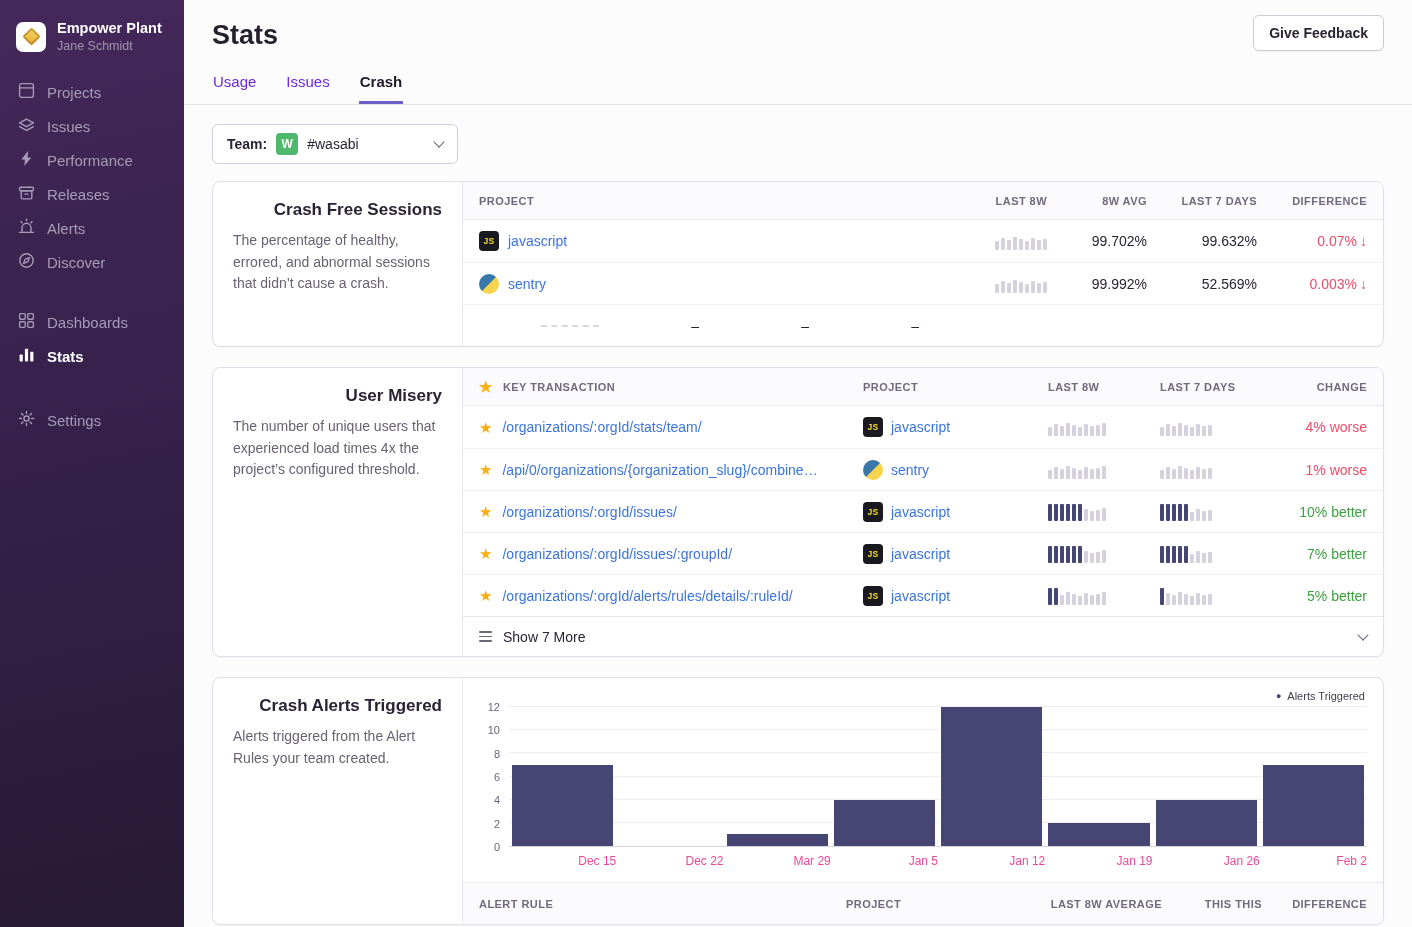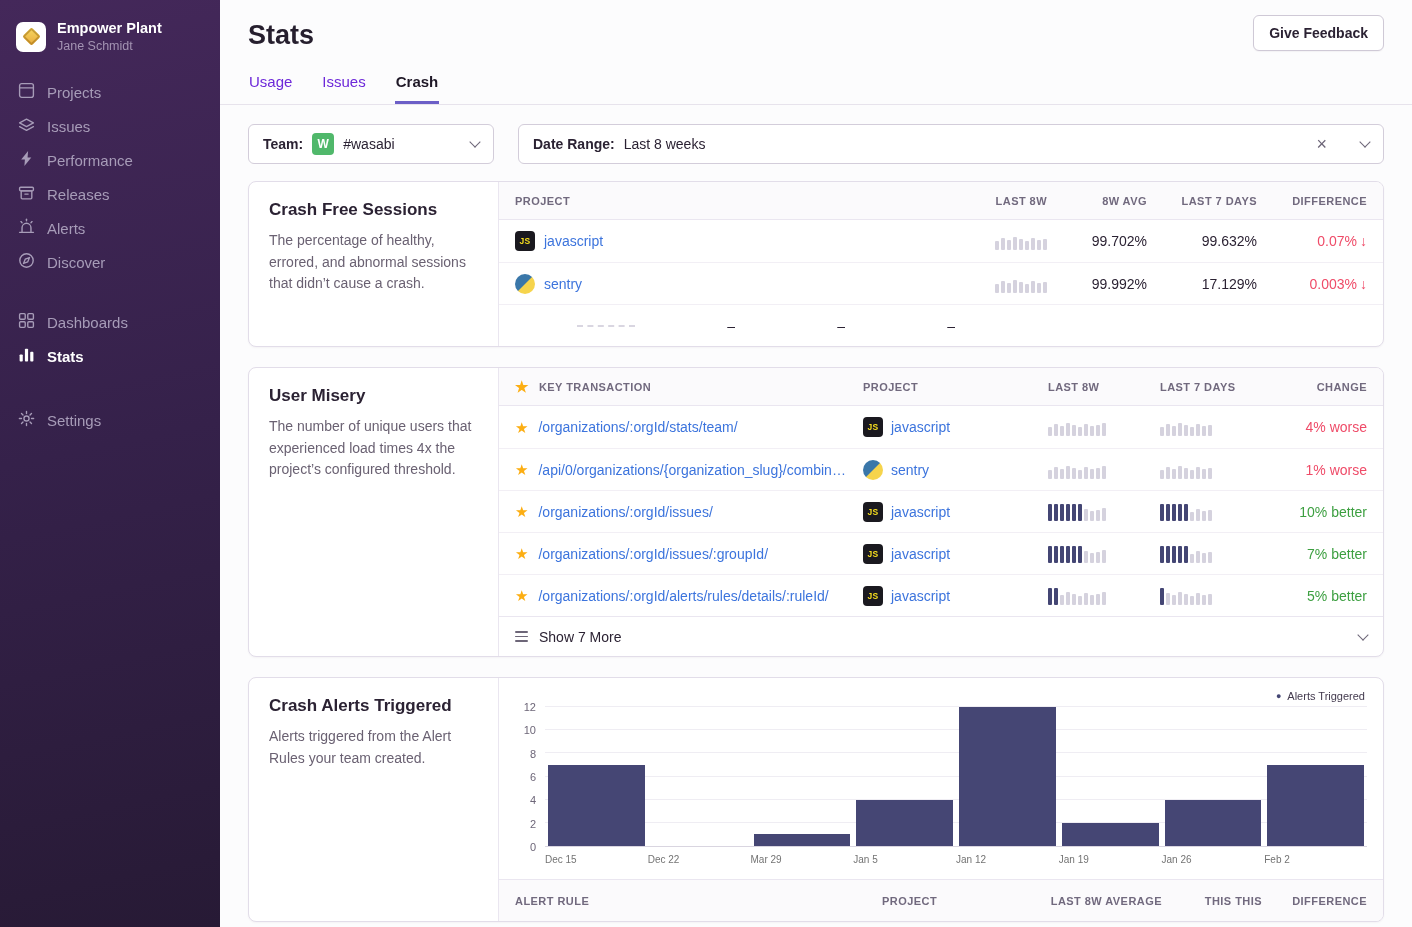--- a/index.html
+++ b/index.html
@@ -6,21 +6,21 @@
   html,body { margin:0; padding:0; }
   body {
     width:1412px; height:927px; overflow:hidden;
     font-family:"Liberation Sans", sans-serif;
     background:#fbfbfc; color:#2b2233;
   }
   .app { display:flex; width:100%; height:100%; }
 
   
   .sidebar {
-    width:220px; flex:none; height:100%;
+    width:184px; flex:none; height:100%;
     background:linear-gradient(168deg,#44285a 0%,#35214a 48%,#271a35 100%);
     color:#a89cb8; padding-top:16px; display:flex; flex-direction:column;
   }
   .org { display:flex; align-items:center; gap:11px; padding:4px 16px 22px; cursor:pointer; }
   .logo { width:30px; height:30px; background:#fff; border-radius:7px; display:grid; place-items:center; flex:none; }
   .diamond { width:13px; height:13px; transform:rotate(45deg); border-radius:2px;
     background:linear-gradient(135deg,#f7d964,#e8a93a); box-shadow:inset 0 0 0 2px rgba(146,100,12,.45); }
   .org-name { color:#fff; font-weight:700; font-size:14.5px; line-height:1.2; }
   .user-name { color:#a393b2; font-size:12.5px; margin-top:2px; }
   .nav { display:flex; flex-direction:column; }
@@ -37,40 +37,40 @@
   .feedback-btn { position:absolute; top:15px; right:28px; background:#fff; border:1px solid #cfc9d6;
     border-radius:6px; padding:9px 15px; font-size:14px; font-weight:700; color:#2b2233; cursor:pointer;
     font-family:inherit; box-shadow:0 1px 1px rgba(43,34,51,.04); }
   .tabs { display:flex; gap:28px; }
   .tab { padding:2px 1px 11px; font-size:15px; color:#6d28d9; cursor:pointer; border-bottom:3px solid transparent; }
   .tab.active { color:#1f1827; font-weight:600; border-bottom-color:#6c5fc7; }
 
   .content { flex:1; padding:19px 28px; overflow:hidden; }
 
   
-  .filters { display:flex; gap:24px; margin-bottom:17px; }
+  .filters { display:flex; gap:12px; margin-bottom:17px; }
   .select { background:#fff; border:1px solid #d3cdda; border-radius:6px; height:40px;
     display:flex; align-items:center; padding:0 14px; gap:9px; cursor:pointer; }
   .team-select { width:246px; flex:none; }
   .date-select { flex:1; }
   .select-label { font-weight:700; font-size:14px; color:#2b2233; white-space:nowrap; }
   .select-value { font-size:14px; color:#2b2233; white-space:nowrap; }
   .badge-team { width:22px; height:22px; border-radius:4px; background:#50b86b; color:#fff;
     font-size:12px; font-weight:700; display:grid; place-items:center; flex:none; }
   .chev { width:8px; height:8px; border-right:1.7px solid #6d6678; border-bottom:1.7px solid #6d6678;
     transform:rotate(45deg); margin-top:-4px; flex:none; }
   .push { margin-left:auto; }
   .close-x { color:#6d6678; font-size:18px; line-height:1; padding:0 2px; }
   .gap14 { width:14px; flex:none; }
 
   
   .panel { display:flex; background:#fff; border:1px solid #e2dde9; border-radius:8px;
     margin-bottom:20px; overflow:hidden; box-shadow:0 1px 2px rgba(43,34,51,.04); }
   .panel-desc { width:250px; flex:none; border-right:1px solid #eae6f0; padding:18px 20px; }
-  .panel-desc h2 { margin:0 0 10px; font-size:17px; font-weight:600; color:#2b2233; }
+  .panel-desc h2 { margin:0 0 10px; font-size:17px; font-weight:600; color:#2b2233;text-align:right; }
   .panel-desc p { margin:0; font-size:14px; line-height:1.55; color:#6a6172; }
   .panel-body { flex:1; min-width:0; display:flex; flex-direction:column; }
 
   .thead { display:flex; align-items:center; height:38px; padding:0 16px; background:#fbfafc;
     border-bottom:1px solid #eae6f0; font-size:11px; font-weight:700; letter-spacing:.45px; color:#71697e; }
   .trow { display:flex; align-items:center; height:42px; padding:0 16px; font-size:14px; }
   .trow + .trow { border-top:1px solid #f2eff5; }
 
   
   .c-project { flex:1; min-width:0; display:flex; align-items:center; gap:9px; }
@@ -112,21 +112,21 @@
   .legend-dot { color:#444674; font-size:9px; line-height:1; }
   .chart { display:flex; margin-top:5px; }
   .yaxis { width:30px; flex:none; position:relative; height:140px; font-size:11px; color:#6d6678; }
   .ytick { position:absolute; right:9px; }
   .plot { flex:1; position:relative; height:140px; border-bottom:1px solid #d9d5e0; }
   .gridline { position:absolute; left:0; right:0; height:1px; background:#efedf3; }
   .bars { position:absolute; left:0; right:0; top:0; bottom:0; display:flex; align-items:flex-end; }
   .bar-slot { flex:1; height:100%; display:flex; align-items:flex-end; padding:0 3px; }
   .bar { width:100%; background:#454674; }
   .xaxis { display:flex; margin-left:30px; margin-top:7px; }
-  .xtick { flex:1; text-align:left; font-size:10px; color:#737373; }
+  .xtick { flex:1; text-align:right; font-size:12px; color:#ec4899; }
 
   .bottom-thead { display:flex; align-items:center; height:42px; padding:0 16px; margin-top:14px;
     border-top:1px solid #eae6f0; background:#fbfafc; font-size:11px; font-weight:700;
     letter-spacing:.45px; color:#71697e; }
   .b-rule { width:367px; flex:none; } .b-proj { flex:1; }
   .b-avg { width:130px; flex:none; text-align:right; }
   .b-week { width:100px; flex:none; text-align:right; }
   .b-diff { width:105px; flex:none; text-align:right; }
 </style>
 </head>
@@ -242,27 +242,20 @@
 
     <div class="content">
 
       <div class="filters">
         <div class="select team-select">
           <span class="select-label">Team:</span>
           <span class="badge-team">W</span>
           <span class="select-value">#wasabi</span>
           <span class="chev push"></span>
         </div>
-        <div class="select date-select">
-          <span class="select-label">Date Range:</span>
-          <span class="select-value">Last 8 weeks</span>
-          <span class="close-x push">×</span>
-          <span class="gap14"></span>
-          <span class="chev"></span>
-        </div>
       </div>
 
       <section class="panel">
         <div class="panel-desc">
           <h2>Crash Free Sessions</h2>
           <p>The percentage of healthy, errored, and abnormal sessions that didn’t cause a crash.</p>
         </div>
         <div class="panel-body">
           <div class="thead">
             <div class="c-project">PROJECT</div>
@@ -307,21 +300,21 @@
                   <span class="sbar slight" style="height: 10px;"></span>
                   <span class="sbar slight" style="height: 13px;"></span>
                   <span class="sbar slight" style="height: 11px;"></span>
                   <span class="sbar slight" style="height: 9px;"></span>
                   <span class="sbar slight" style="height: 12px;"></span>
                   <span class="sbar slight" style="height: 10px;"></span>
                   <span class="sbar slight" style="height: 11px;"></span>
                 </span>
               </div>
             <div class="c-avg">99.992%</div>
-            <div class="c-7d">17.129%</div>
+            <div class="c-7d">52.569%</div>
             <div class="c-diff diff-down"><span>0.003%</span><span class="arrow">↓</span></div>
           </div>
 
           <div class="trow">
             <div class="c-spark">
                 <span class="spark spark-dashed"></span>
               </div>
             <div class="c-avg">–</div>
             <div class="c-7d">–</div>
             <div class="c-diff">–</div>

